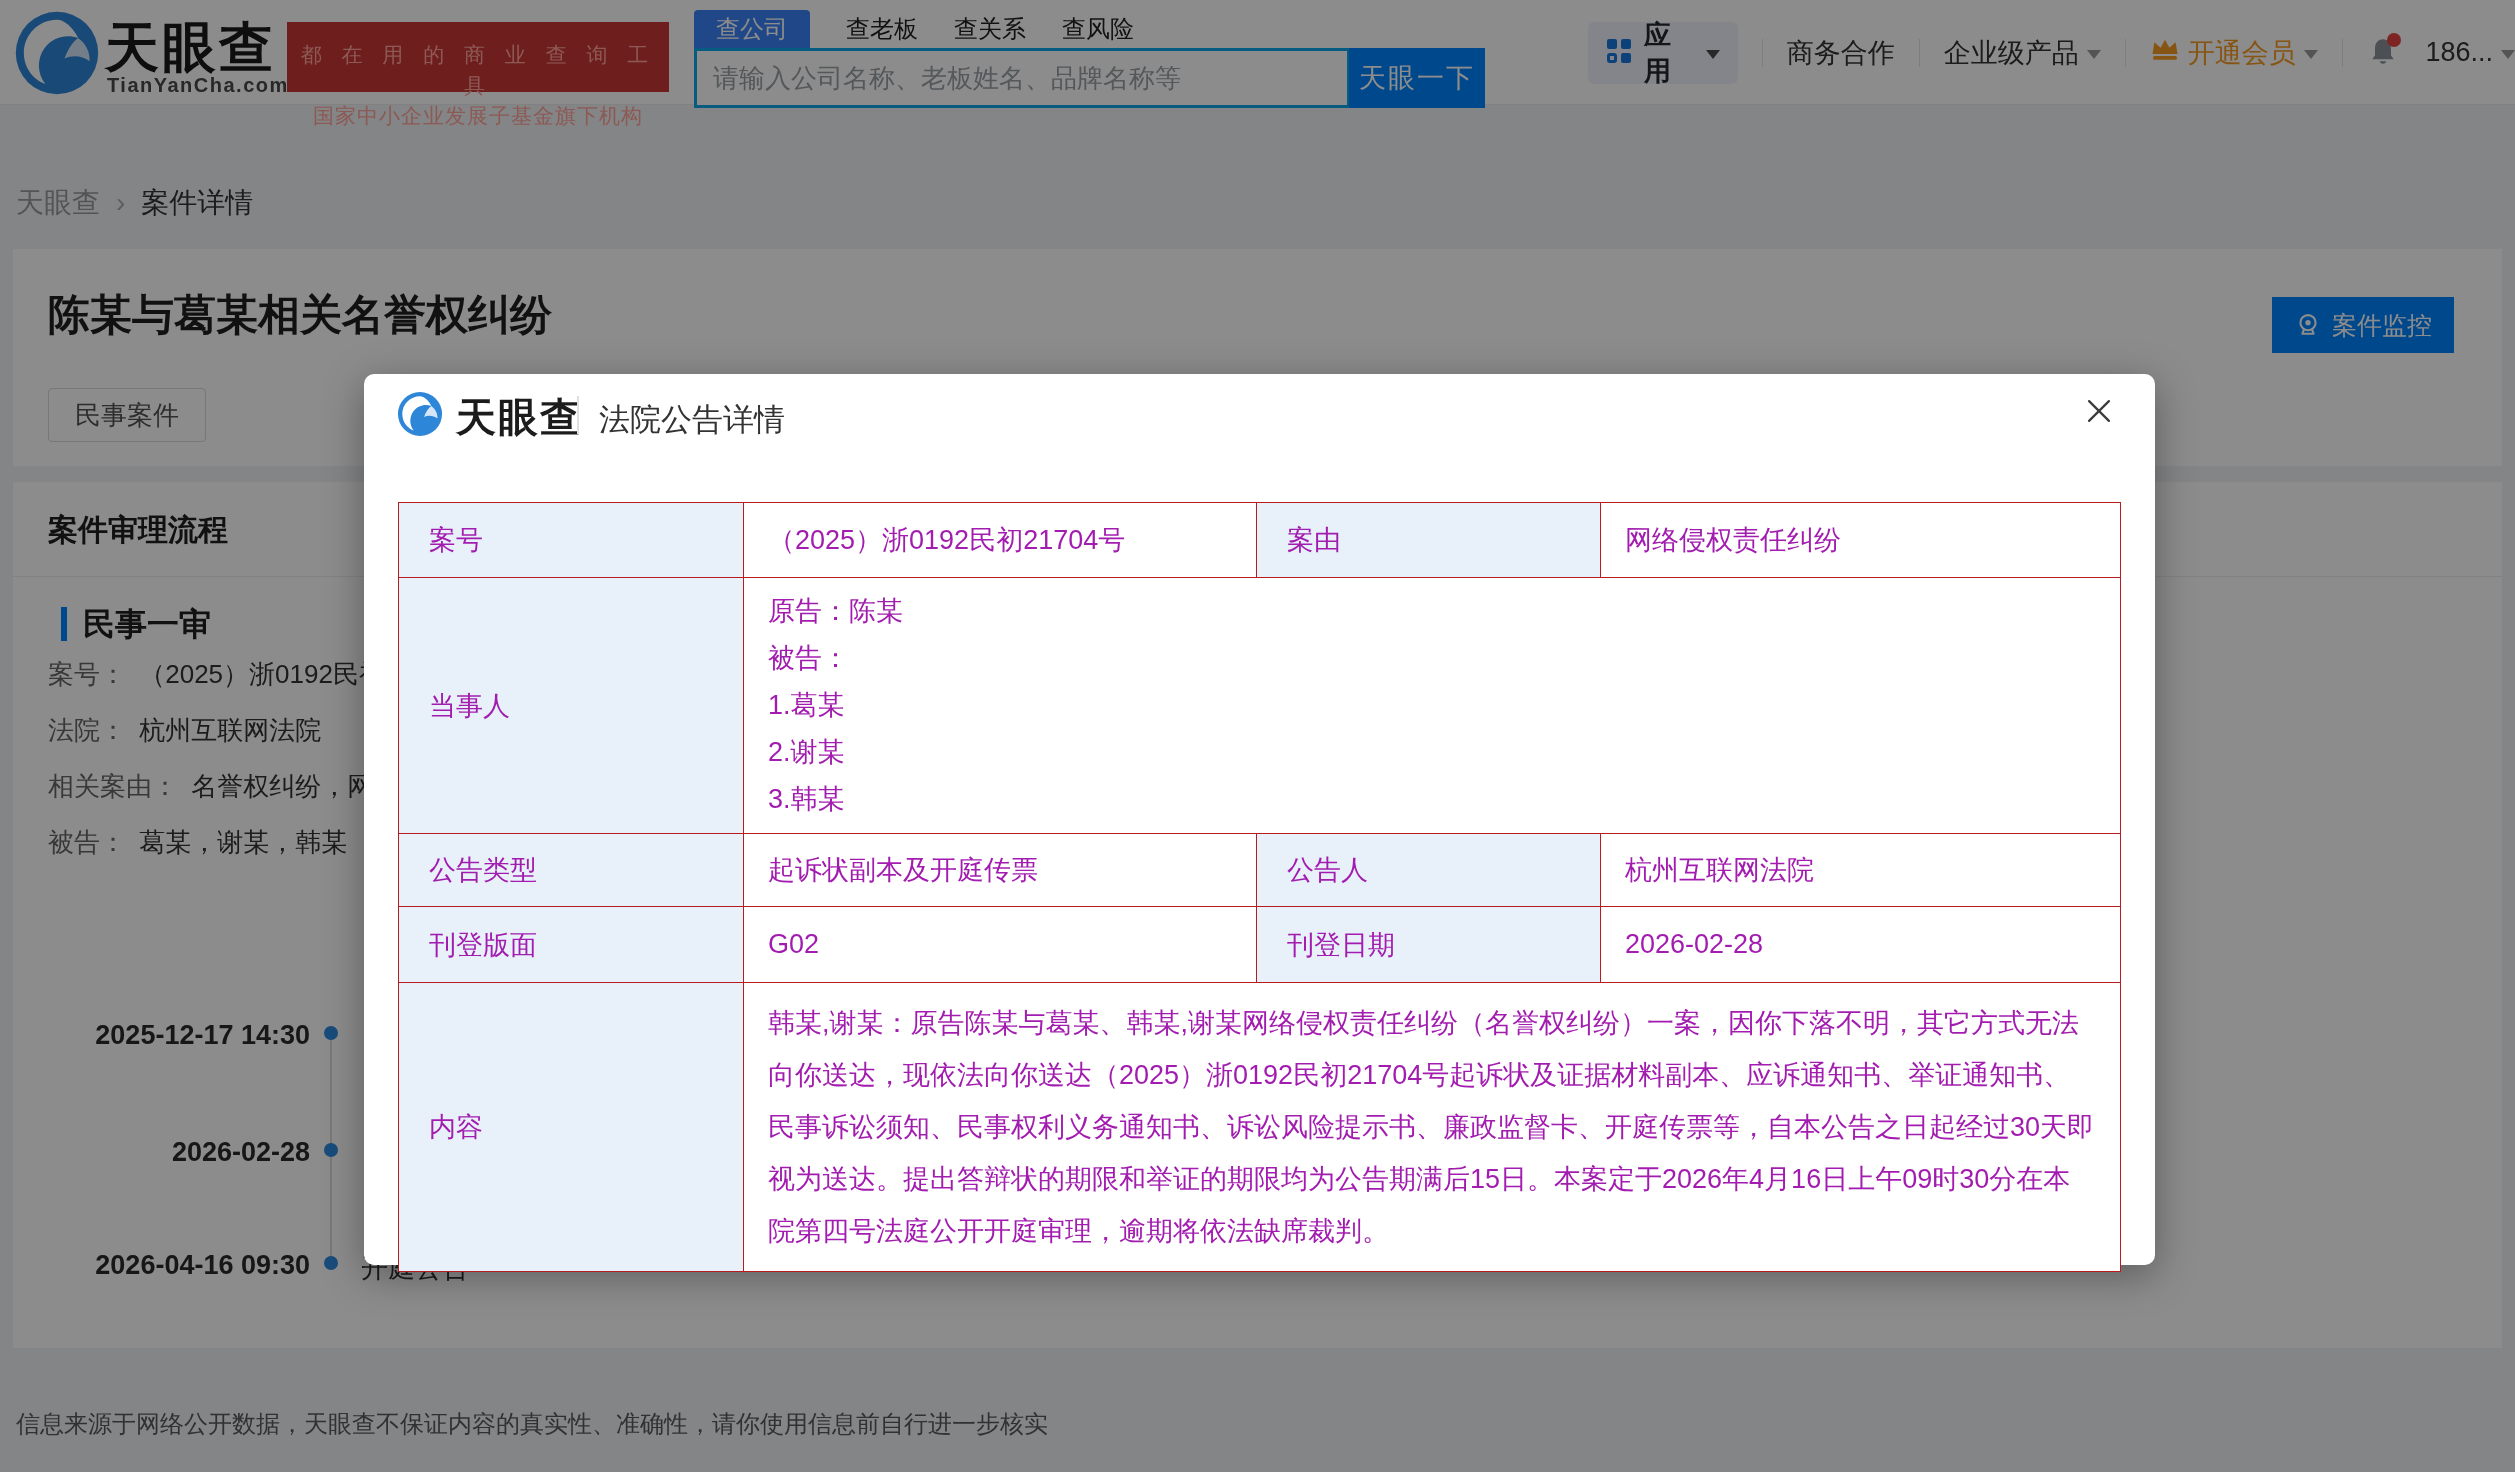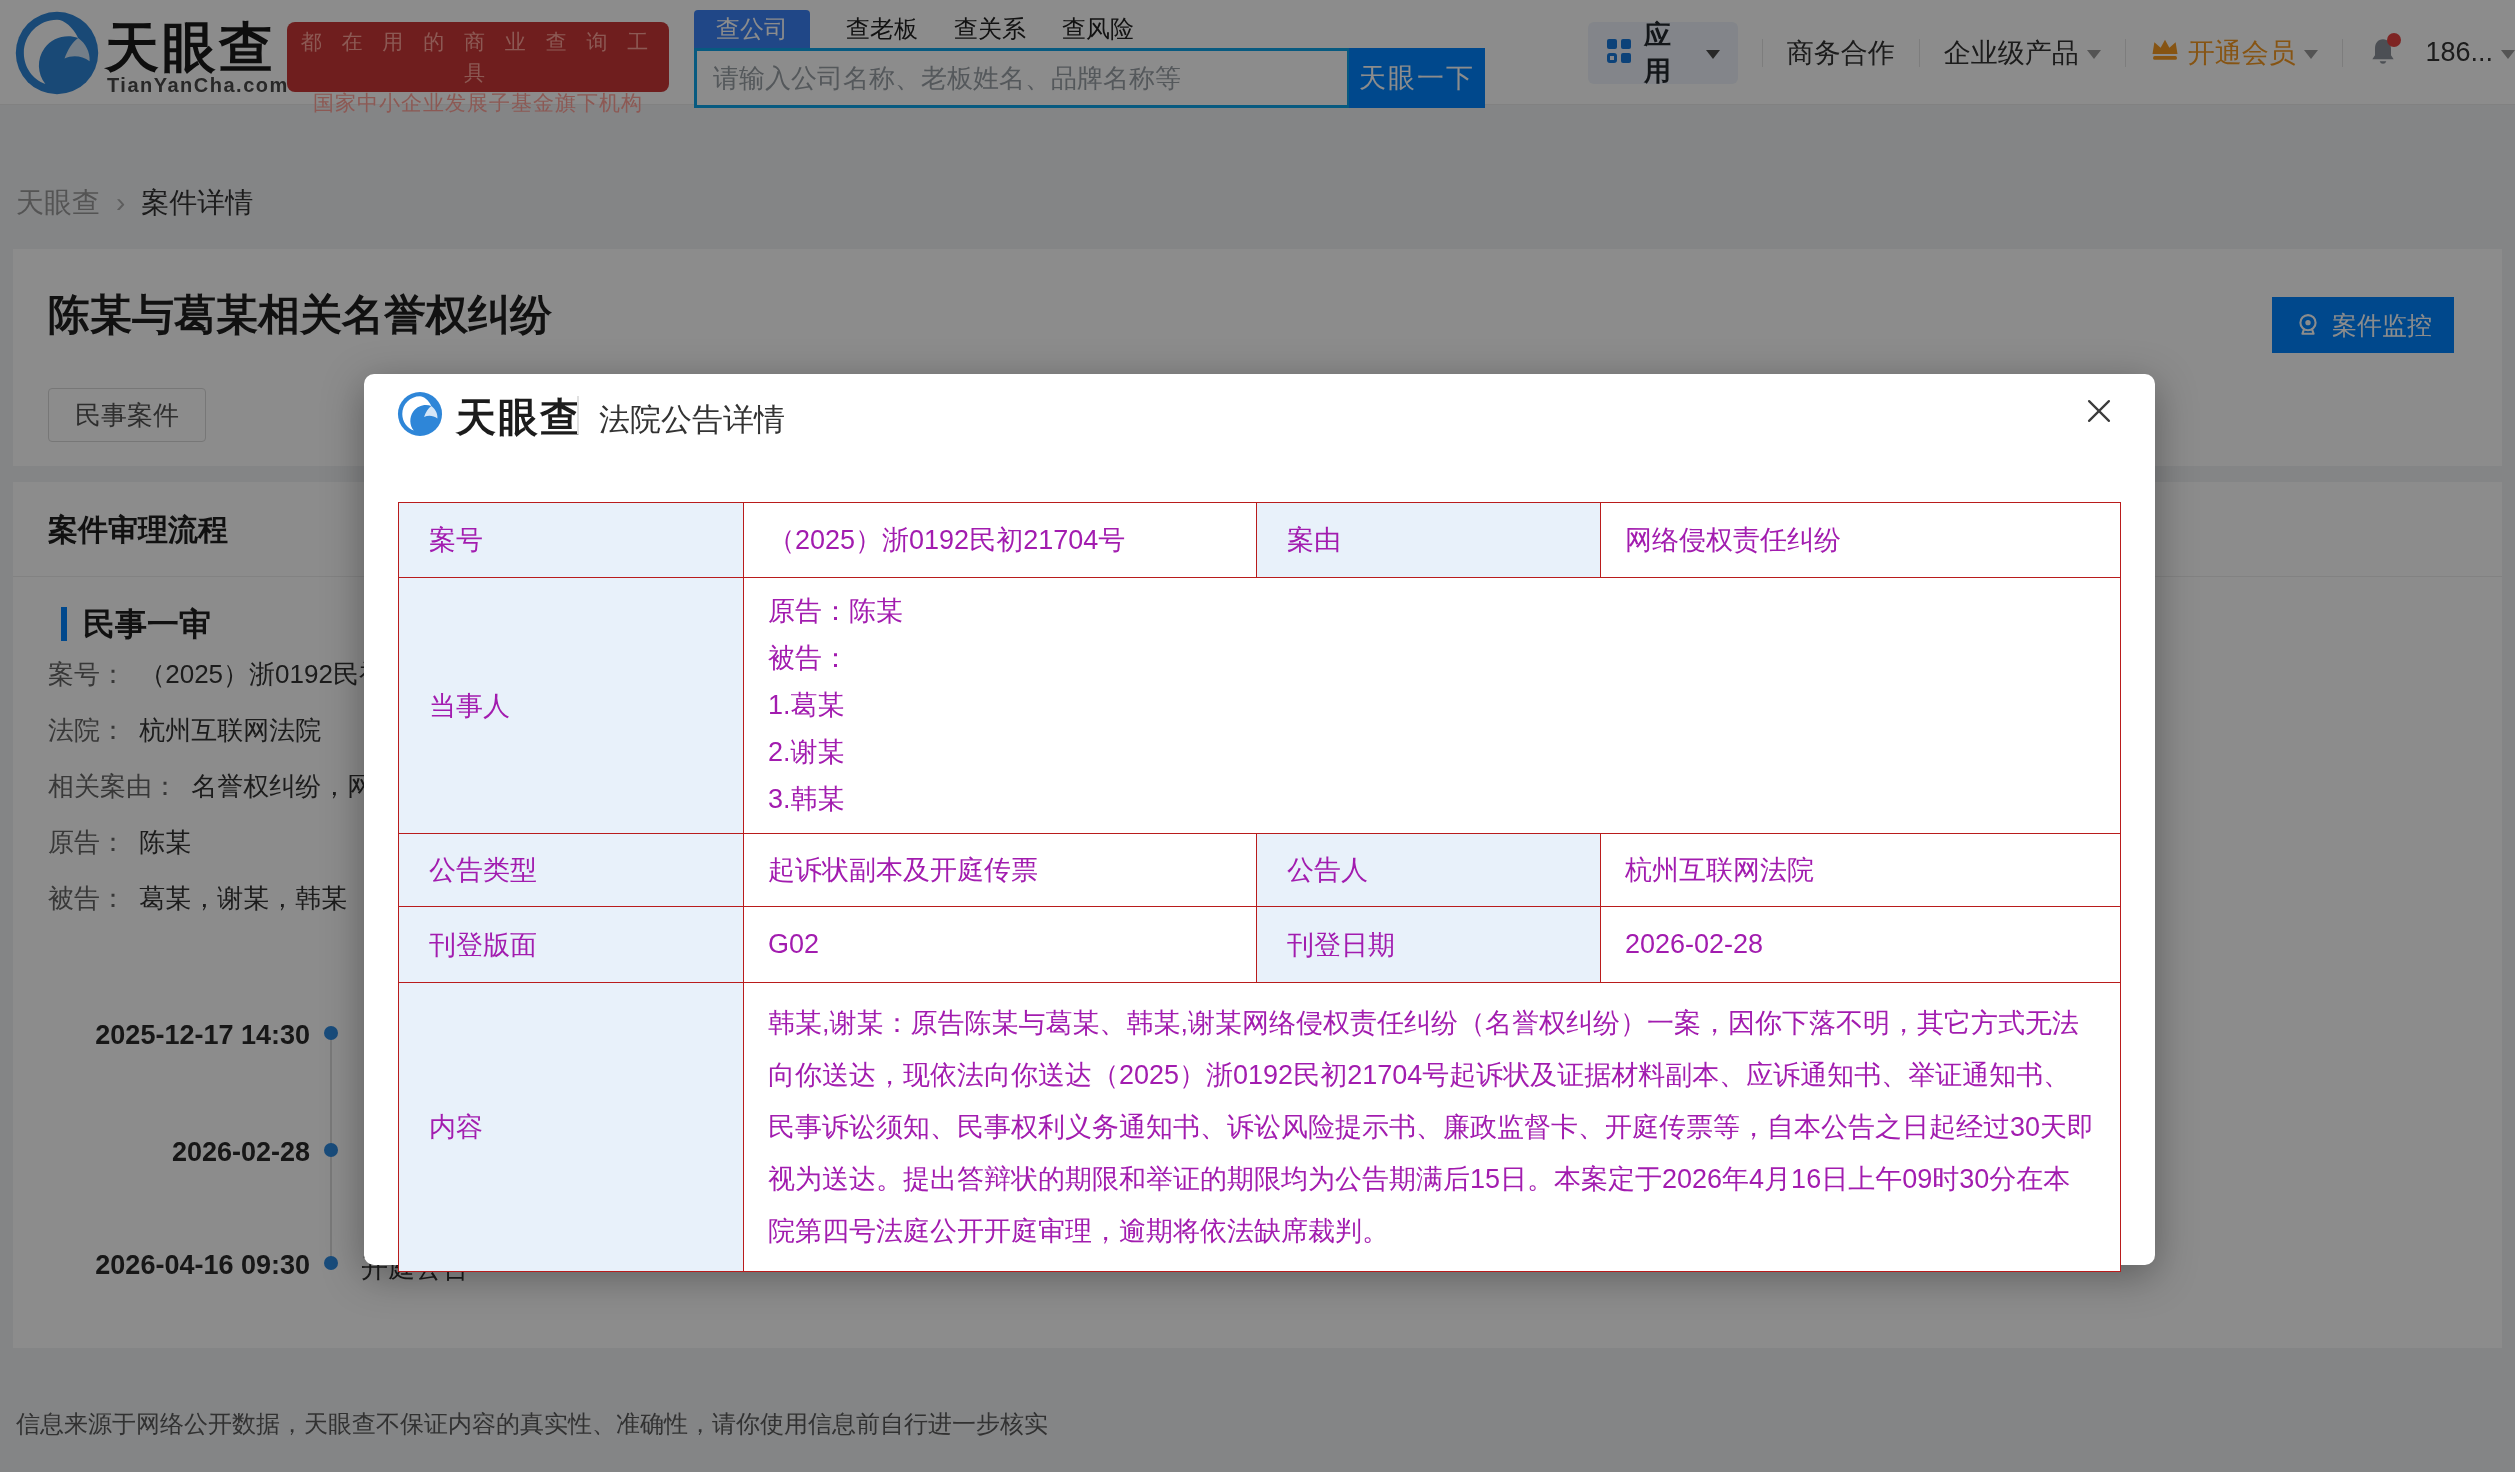--- a/index.html
+++ b/index.html
@@ -7,21 +7,21 @@
   body {
     width:2515px; height:1473px; position:relative; overflow:hidden;
     background:#f0f2f5; font-family:"Liberation Sans", sans-serif; color:#333;
   }
   
   .topbar { position:absolute; left:0; top:0; width:2515px; height:105px; background:#fff; border-bottom:1px solid #ebebeb; z-index:1; }
   .logo-icon { position:absolute; left:14px; top:10px; width:86px; height:86px; }
   .logo-icon svg, .m-logo-icon svg { width:100%; height:100%; display:block; }
   .brand-text { position:absolute; left:105px; top:12px; font-size:54px; font-weight:bold; color:#1a1a1a; letter-spacing:3px; }
   .brand-domain { position:absolute; left:107px; top:74px; font-size:20px; font-weight:bold; color:#4a4a4a; letter-spacing:1.5px; }
-  .banner { position:absolute; left:287px; top:22px; width:382px; height:70px; background:#ca3837; border-radius:8px; text-align:center; padding-top:4px; }
+  .banner { position:absolute; left:287px; top:22px; width:382px; height:70px; background:#ca3837; border-radius:0; text-align:center; padding-top:17px; }
   .banner .l1 { font-size:21px; color:#ffa39a; letter-spacing:7px; line-height:31px; }
   .banner .l2 { font-size:21px; color:#ffa39a; letter-spacing:1px; line-height:30px; }
   .search-tabs { position:absolute; left:694px; top:10px; height:38px; display:flex; align-items:flex-end; }
   .stab { font-size:24px; color:#222; line-height:38px; height:38px; margin-left:36px; cursor:pointer; }
   .stab.active { margin-left:0; background:#3b82f6; color:#fff; padding:0 22px; border-radius:4px 4px 0 0; }
   .search-input { position:absolute; left:694px; top:48px; width:656px; height:60px; border:3px solid #0ea5e9; background:#fff; font-size:26px; padding-left:16px; color:#333; outline:none; font-family:"Liberation Sans",sans-serif; }
   .search-input::placeholder { color:#9aa0a6; }
   .search-btn { position:absolute; left:1349px; top:48px; width:136px; height:60px; background:#0084ff; color:#fff; font-size:27px; letter-spacing:2px; border:none; cursor:pointer; font-family:"Liberation Sans",sans-serif; }
   .top-right { position:absolute; left:1588px; top:0; height:105px; display:flex; align-items:center; }
   .apps-pill { height:62px; padding:0 18px; background:#eef3fb; border-radius:6px; display:flex; align-items:center; gap:12px; cursor:pointer; }
@@ -183,24 +183,20 @@
     </div>
     <div class="frow">
       <span class="fl">法院：</span>
       <span class="fv">杭州互联网法院</span>
     </div>
     <div class="frow">
       <span class="fl">相关案由：</span>
       <span class="fv">名誉权纠纷，网络侵权责任纠纷</span>
     </div>
     <div class="frow">
-      <span class="fl">原告：</span>
-      <span class="fv">陈某</span>
-    </div>
-    <div class="frow">
       <span class="fl">被告：</span>
       <span class="fv">葛某，谢某，韩某</span>
     </div>
   </div>
 
   <div class="tl-line"></div>
   <div class="tl-date" style="top:538px;">2025-12-17 14:30</div>
   <div class="tl-dot" style="top:544px;"></div>
   <div class="tl-date" style="top:655px;">2026-02-28</div>
   <div class="tl-dot" style="top:661px;"></div>

